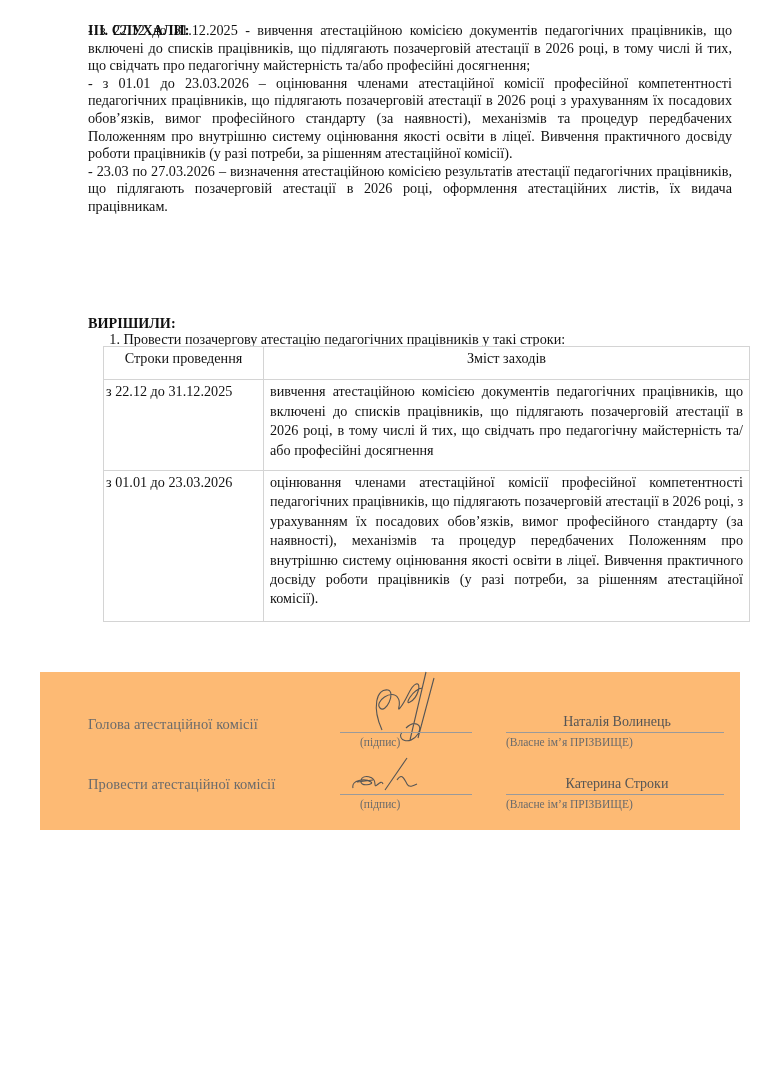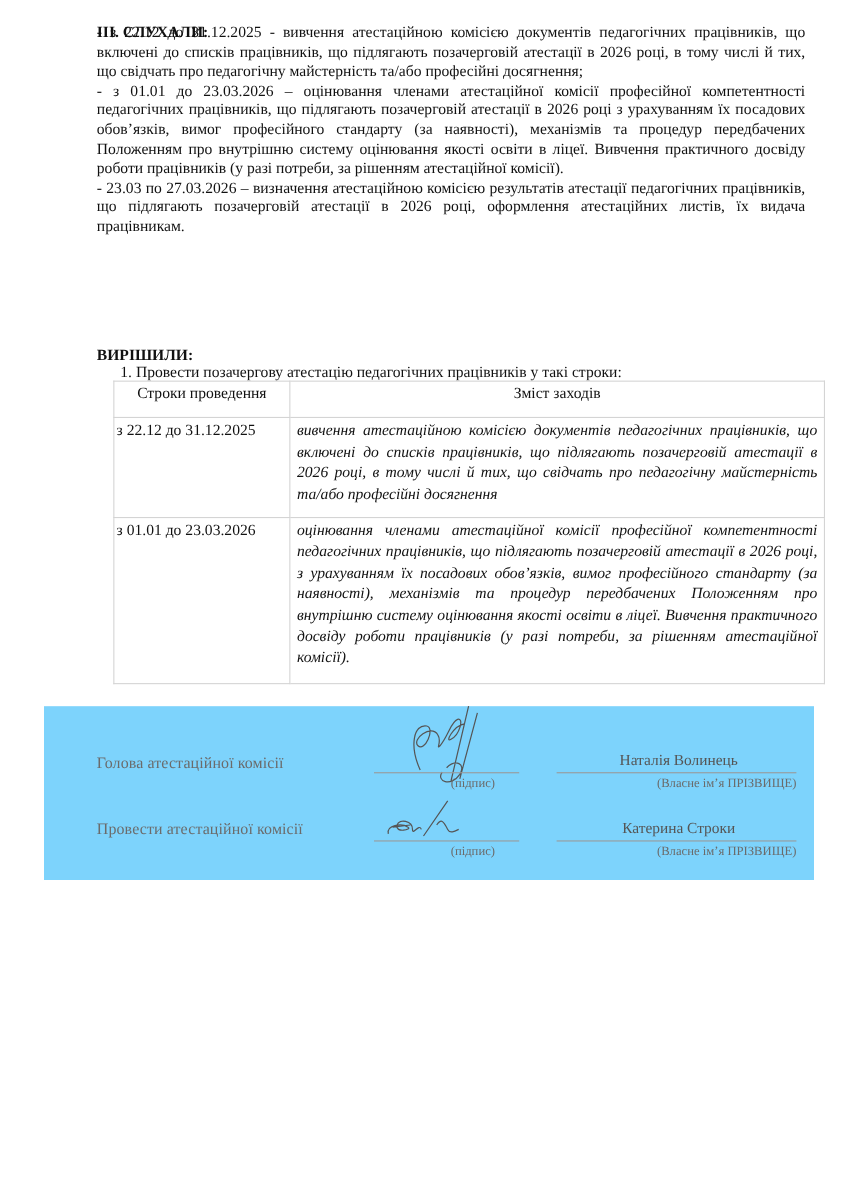--- a/index.html
+++ b/index.html
@@ -9,26 +9,26 @@
   .para { position:absolute; left:88px; width:644px; font-size:14.2px; line-height:17.6px;
           text-align:justify; text-align-last:left; margin:0; }
   .para p { margin:0; }
   .num-item { position:absolute; left:102px; font-size:14.2px; line-height:18px; }
   .num-item .n { display:inline-block; width:18px; }
   table.plan { position:absolute; left:103px; top:346px; width:647px; border-collapse:collapse;
                font-size:14.2px; line-height:19.4px; }
   table.plan td, table.plan th { border:1px solid #d4d4d4; vertical-align:top; padding:2px 6px 10px 6px; font-weight:normal; }
   table.plan th { text-align:center; padding-bottom:11px; }
   table.plan td.date { width:147px; white-space:nowrap; padding-left:2px; }
-  table.plan td.desc { text-align:justify; text-align-last:left;font-style:italic; }
-  .sig-block { position:absolute; left:40px; top:642px; width:700px; height:158px; background:#7dd3fc; }
+  table.plan td.desc { text-align:justify; text-align-last:left; }
+  .sig-block { position:absolute; left:40px; top:672px; width:700px; height:158px; background:#fdba74; }
   .sig-row { position:absolute; left:0; width:700px; font-family:"Liberation Serif", serif; color:#6b6b6b; }
   .sig-role { position:absolute; left:48px; font-size:14.5px; letter-spacing:0.1px; }
   .sig-line { position:absolute; height:1px; background:#9a9a9a; }
-  .sig-cap { position:absolute; font-size:11.5px; text-align:right; color:#6b6b6b; }
+  .sig-cap { position:absolute; font-size:11.5px; text-align:left; color:#6b6b6b; }
   .sig-name { position:absolute; font-size:14px; text-align:center; color:#555; }
   .scribble { position:absolute; }
 </style>
 </head>
 <body>
 
 <div class="h-sec" style="top:4px;margin-top:17px;">ІІІ. СЛУХАЛИ:</div>
 <div class="para" style="top:22px;">
   <p>- з 22.12 до 31.12.2025 - вивчення атестаційною комісією документів педагогічних працівників, що включені до списків працівників, що підлягають позачерговій атестації в 2026 році, в тому числі й тих, що свідчать про педагогічну майстерність та/або професійні досягнення;</p>
   <p>- з 01.01 до 23.03.2026 – оцінювання членами атестаційної комісії професійної компетентності педагогічних працівників, що підлягають позачерговій атестації в 2026 році з урахуванням їх посадових обов’язків, вимог професійного стандарту (за наявності), механізмів та процедур передбачених Положенням про внутрішню систему оцінювання якості освіти в ліцеї. Вивчення практичного досвіду роботи працівників (у разі потреби, за рішенням атестаційної комісії).</p>

